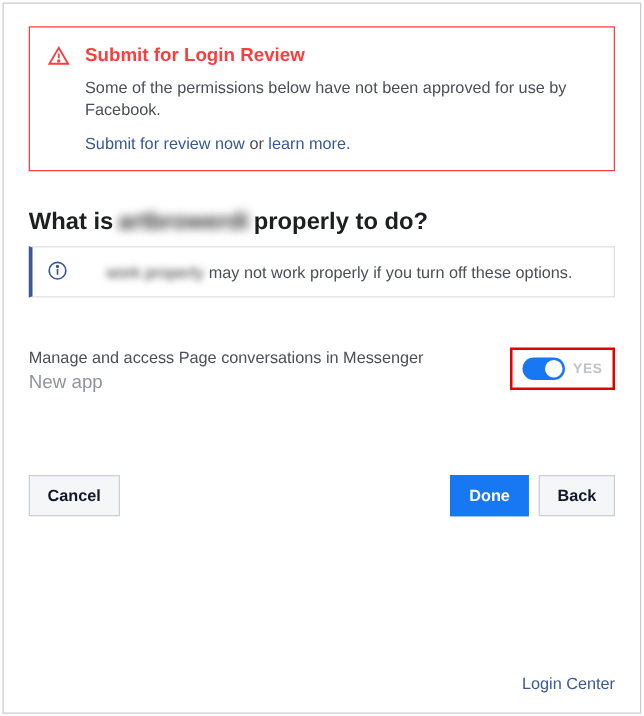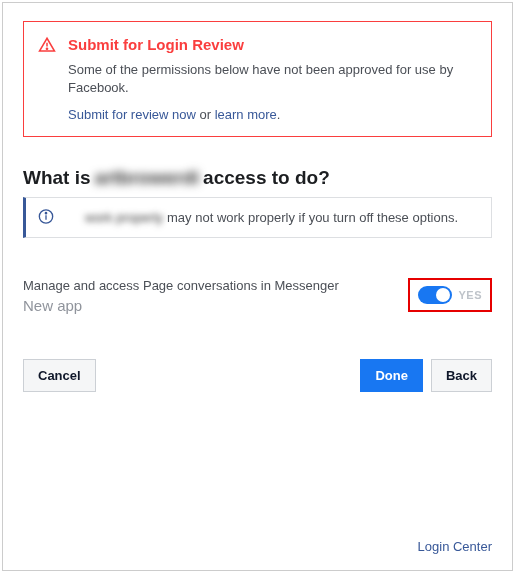--- a/index.html
+++ b/index.html
@@ -77,21 +77,21 @@
     .info-icon {
       position: absolute;
       left: 12px;
       top: 50%;
       transform: translateY(-50%);
     }
     .perm-row {
       display: flex;
       align-items: flex-start;
       justify-content: space-between;
-      margin-bottom: 45px;
+      margin-bottom: 66px;
     }
     .perm-text {
       font-size: 13px;
       color: #4b4f56;
     }
     .perm-sub {
       font-size: 15px;
       color: #90949c;
       margin-top: 4px;
     }
@@ -168,21 +168,21 @@
     <div class="alert-title">Submit for Login Review</div>
     <div class="alert-desc">Some of the permissions below have not been approved for use by Facebook.</div>
     <div class="alert-links">
       <a class="link">Submit for review now</a><span> or </span><a class="link">learn more</a><span>.</span>
     </div>
   </div>
 
   <div class="heading">
     <span>What is </span>
     <span class="blur-box">artbrowerdi</span>
-    <span>access to do?</span>
+    <span>properly to do?</span>
   </div>
 
   <div class="info-box">
     <span class="info-icon">
       <svg width="16" height="16" viewBox="0 0 24 24" fill="none" stroke="#385898" stroke-width="2">
         <circle cx="12" cy="12" r="10"></circle>
         <line x1="12" y1="10" x2="12" y2="17"></line>
         <circle cx="12" cy="7" r="1" fill="#385898"></circle>
       </svg>
     </span>

